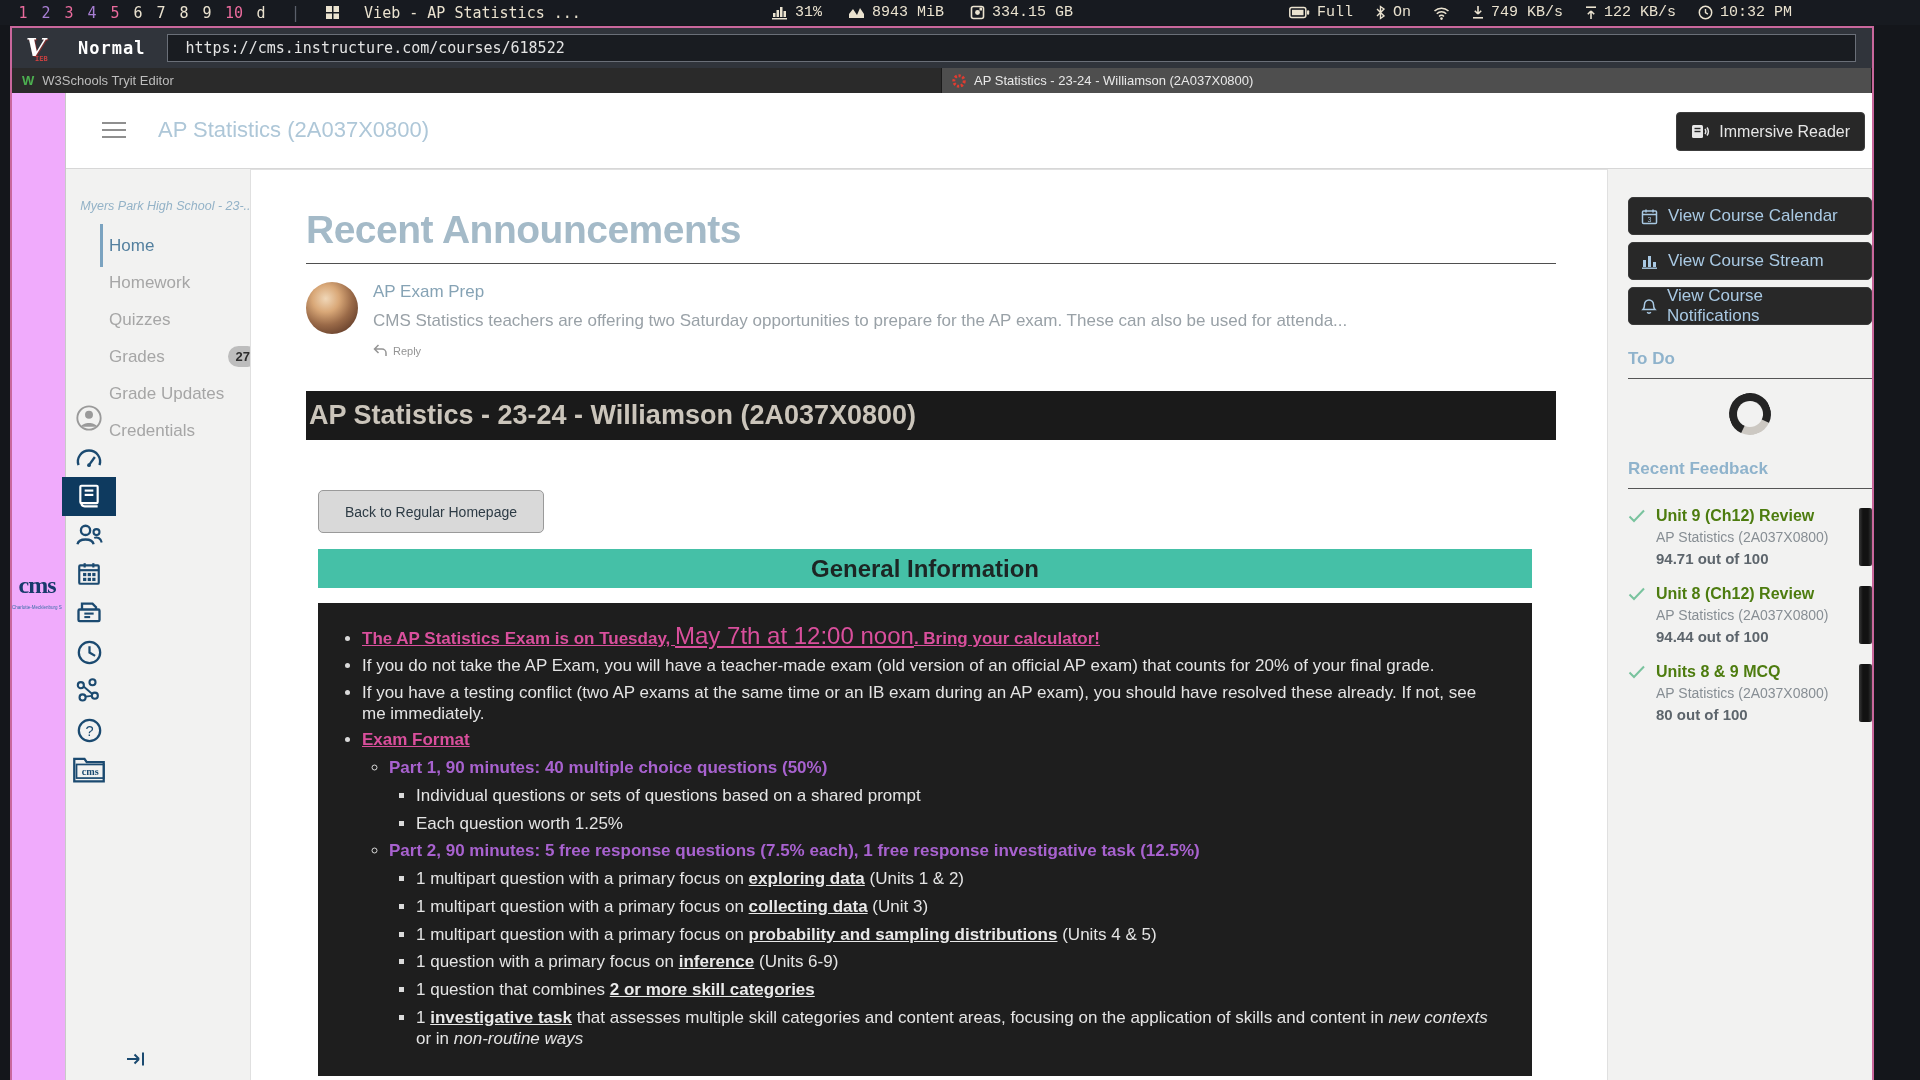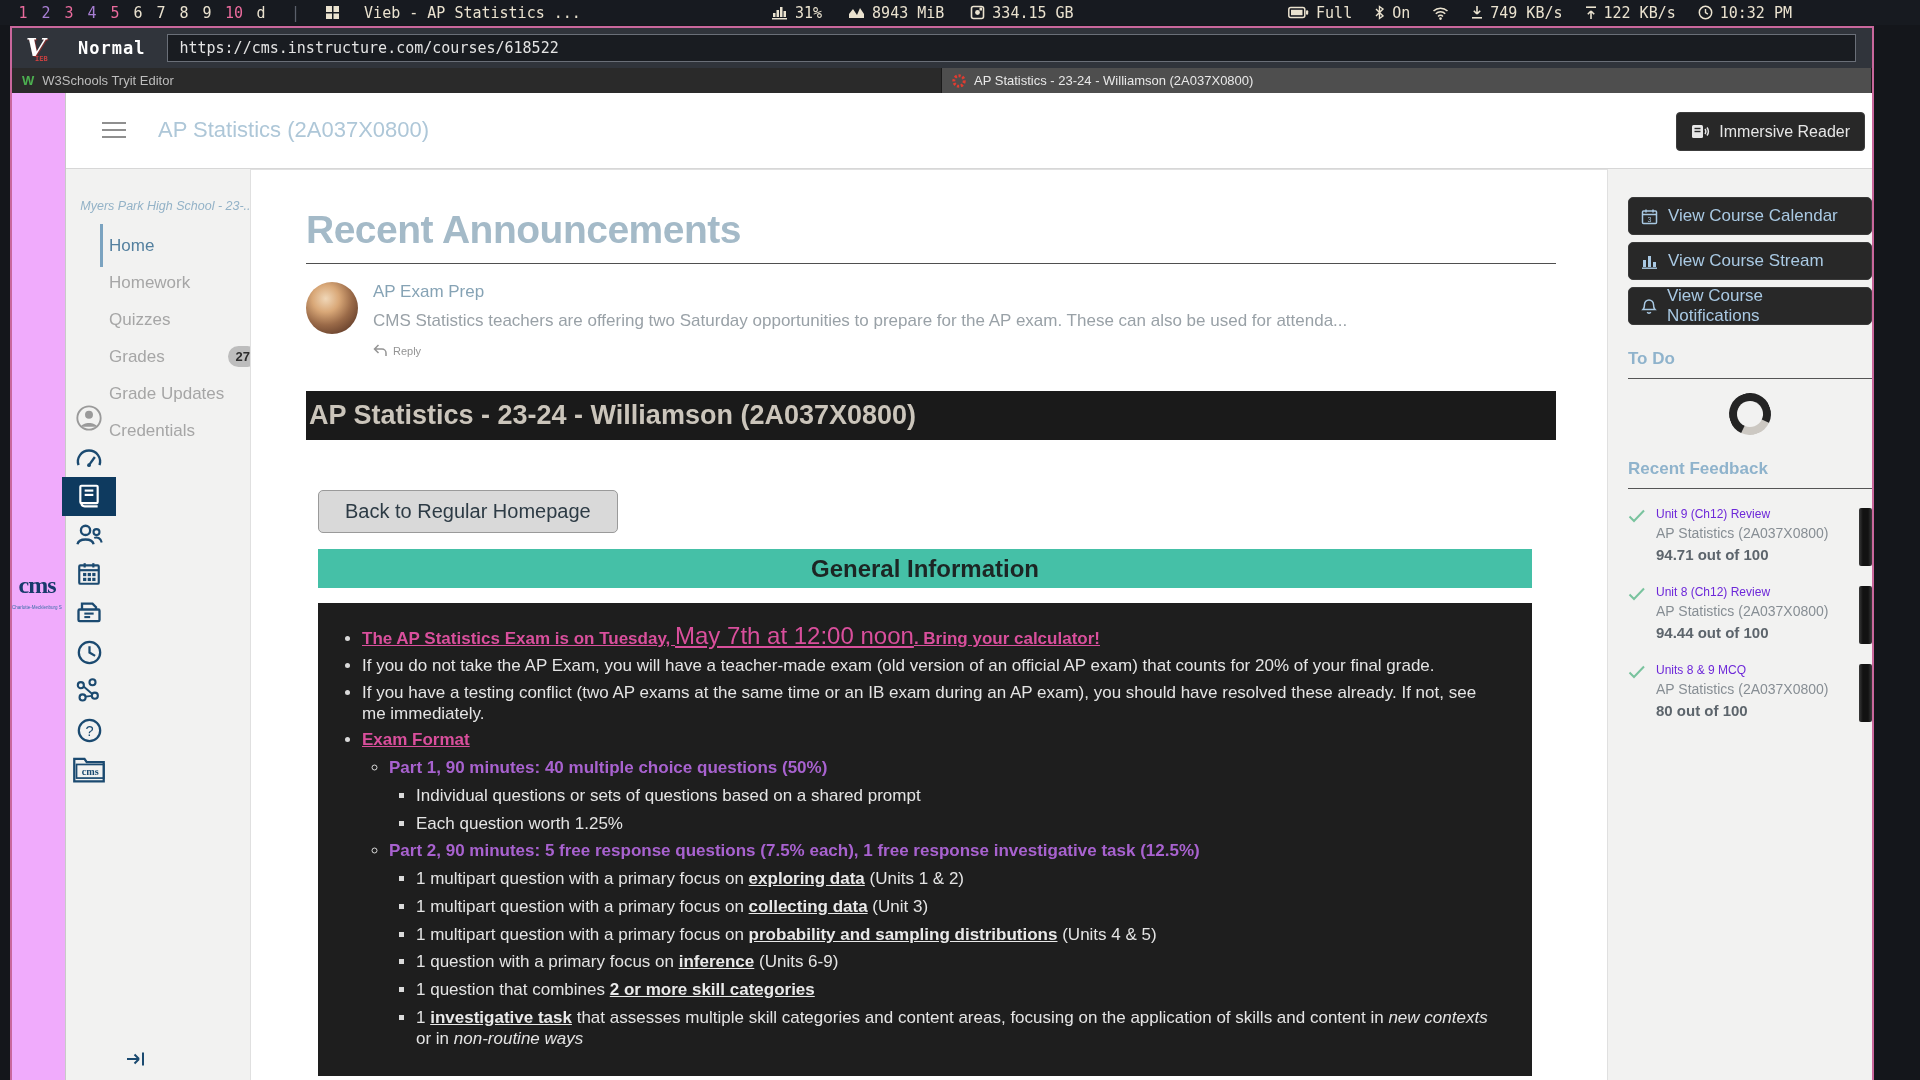--- a/index.html
+++ b/index.html
@@ -8,32 +8,32 @@
 
   
   .statusbar{position:absolute;left:0;top:0;width:100%;height:25px;background:#171a20;
     font-family:"DejaVu Sans Mono",monospace;font-size:15px;color:#eae2cf;display:flex;align-items:center;}
   .sb-left{display:flex;align-items:center;gap:13px;padding-left:18px;}
   .ws{min-width:10px;text-align:center;cursor:default;}
   .sb-sep{color:#5a5f6a;margin:0 12px;}
   .sb-grid{margin-right:11px;}
   .sb-center{position:absolute;left:772px;top:0;height:25px;display:flex;gap:26px;align-items:center;}
   .sb-right{position:absolute;right:128px;top:0;height:25px;display:flex;gap:22px;align-items:center;}
-  .sb-item{display:flex;gap:7px;align-items:center;white-space:nowrap;}
+  .sb-item{display:flex;gap:7px;align-items:center;white-space:nowrap;font-family:Liberation Mono, monospace;}
 
   
   .vieb{position:absolute;left:10px;top:26px;width:1864px;height:1054px;border:2px solid #c9679c;border-bottom:none;
     background:#30343b;display:flex;flex-direction:column;box-sizing:border-box;}
   .navbar{height:40px;display:flex;align-items:center;padding:0 10px;gap:14px;background:#30343b;}
   .vlogo{position:relative;width:34px;height:30px;}
   .vlogo .v{font:italic bold 25px "DejaVu Serif",serif;color:#fff;text-shadow:1px 1px 0 #7e2f2f;line-height:30px;padding-left:4px;}
   .vlogo .ieb{position:absolute;left:13px;bottom:0;font:bold 7px "DejaVu Sans Mono",monospace;color:#c84040;}
   .mode{font:bold 17px "DejaVu Sans Mono",monospace;color:#ffffff;letter-spacing:1px;margin:0 8px;}
   .urlbox{flex:1;height:26px;background:#191c21;border:1px solid #6a6f78;color:#e4e4e4;
-    font:15px "DejaVu Sans Mono",monospace;display:flex;align-items:center;padding:0 11px;margin-right:6px;}
+    font:15px "DejaVu Sans Mono",monospace;display:flex;align-items:center;padding:0 17px;margin-right:6px;}
   .tabbar{height:25px;display:flex;background:#1f1f1f;}
   .tab{flex:1;display:flex;align-items:center;gap:8px;padding:0 10px;background:#2a2a2a;color:#bdbdbd;
     font-size:13px;border-right:1px solid #1a1a1a;overflow:hidden;white-space:nowrap;cursor:default;}
   .tab.active{background:#4e4e4e;color:#e9e9e9;}
   .w3icon{font:bold 13px "Liberation Sans",sans-serif;color:#4caf50;}
 
   
   .pageport{flex:1;position:relative;background:#f2f2f1;overflow:hidden;}
 
   .globalnav{position:absolute;left:0;top:0;bottom:0;width:54px;background:#f0abfc;border-right:1px solid #c9c9c9;
@@ -72,21 +72,21 @@
     background:radial-gradient(circle at 38% 32%,#f0d7b8 0%,#d9a878 28%,#9a6a48 55%,#6e4630 78%,#503222 100%);}
   .annmid{margin-left:15px;flex:1;}
   .anntitle{font-size:17px;color:#86a3b5;cursor:pointer;}
   .annbody{margin-top:9px;font-size:17px;color:#99a1a7;}
   .annreply{margin-top:13px;font-size:11px;color:#949494;display:flex;align-items:center;gap:6px;cursor:pointer;width:70px;}
   .posted{width:220px;text-align:right;color:#8b9298;font-size:15px;flex:none;}
   .posted .d2{margin-top:17px;}
   .banner{margin-top:34px;height:49px;background:#1a1a1a;color:#cbc5bb;font-size:27px;font-weight:bold;
     display:flex;align-items:center;padding-left:3px;}
   .backbtn{margin:50px 0 0 12px;height:43px;padding:0 26px;background:#d9d9d9;border:1px solid #9a9a9a;border-radius:5px;
-    font-size:20px;color:#2d3b45;display:inline-flex;align-items:center;cursor:pointer;font-family:inherit;}
+    font-size:14px;color:#2d3b45;display:inline-flex;align-items:center;cursor:pointer;font-family:inherit;}
   .teal{margin:16px 0 0 12px;width:calc(100% - 36px);height:39px;background:#45c0a7;color:#1c2624;font-size:24px;
     font-weight:bold;display:flex;align-items:center;justify-content:center;}
   .darkbox{margin:15px 0 0 12px;width:calc(100% - 36px);background:#1e1e1e;color:#dadada;
     padding:12px 28px 20px 14px;box-sizing:border-box;}
   ul.l1{margin:0;padding-left:30px;list-style:disc;}
   .l1>li{margin:6px 0;font-size:17px;line-height:1.22;}
   ul.l2{list-style:circle;padding-left:27px;margin-top:7px;}
   .l2>li{margin:7px 0;}
   ul.l3{list-style:square;padding-left:27px;margin-top:7px;}
   .l3>li{margin:7px 0;}
@@ -104,21 +104,21 @@
   .rb-btn:first-child{margin-top:104px;}
   .rb-h{color:#8fb3cc;font-size:17px;font-weight:bold;margin-top:24px;}
   .rb-hr{border:none;border-top:1px solid #555555;margin:9px 0 0;}
   .spinner{width:42px;height:42px;border-radius:50%;border:8px solid #242424;border-bottom-color:#ccc8c2;
     margin:14px auto 0;transform:rotate(-20deg);box-sizing:border-box;}
   .fb-list{margin-top:4px;}
   .fb{position:relative;margin-top:18px;padding-left:28px;padding-right:24px;min-height:60px;}
   .fb .chk{position:absolute;left:0;top:2px;color:#79c39e;}
   .fb .bar{position:absolute;right:0;top:1px;width:13px;height:58px;
     background:linear-gradient(90deg,#3a3a3a,#121212 30%,#121212 70%,#3a3a3a);border-radius:2px;}
-  .fb-title{font-size:12px;color:#6d28d9;cursor:pointer;}
+  .fb-title{font-size:16px;color:#4d7c0f;cursor:pointer;font-weight:bold;}
   .fb-course{font-size:14px;color:#878e94;margin-top:4px;}
   .fb-score{font-size:15px;font-weight:bold;color:#5d656c;margin-top:5px;}
 </style>
 </head>
 <body>
 
 <div class="screen">
 
   <div class="statusbar">
     <div class="sb-left">

